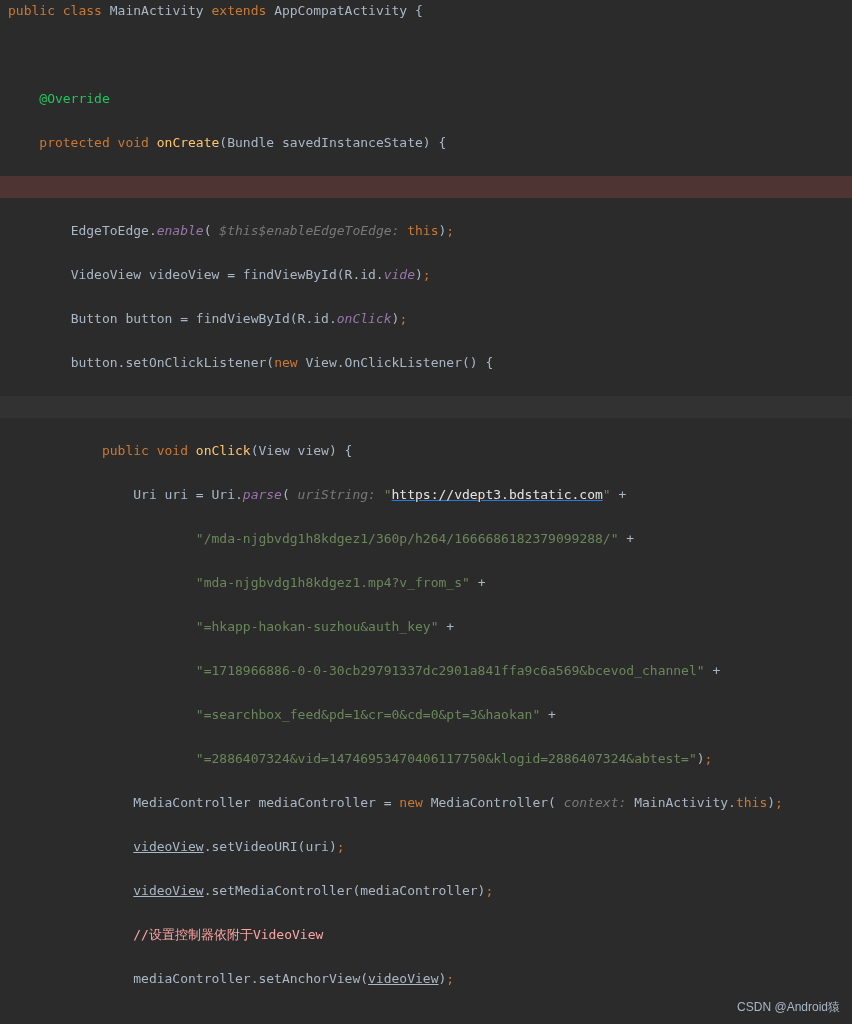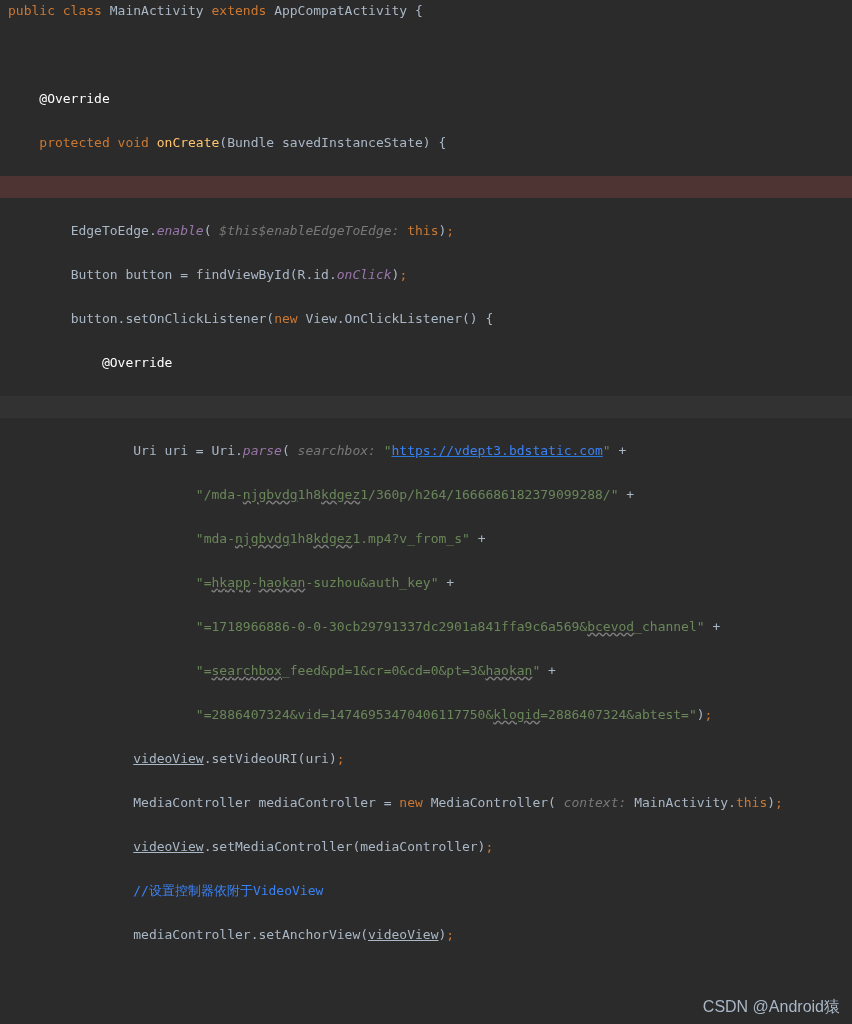--- a/index.html
+++ b/index.html
@@ -2,58 +2,59 @@
 <html><head>
 <meta charset="utf-8">
 <style>
   html,body{margin:0;padding:0;background:#2b2b2b;color:#a9b7c6;font-family:Menlo,Consolas,"DejaVu Sans Mono",monospace;font-size:13px;line-height:22px;overflow:hidden}
   .editor{position:relative;width:852px;height:1024px;background:#2b2b2b}
   pre{margin:0;padding:0 0 0 8px;white-space:pre;font-family:inherit;font-size:inherit;line-height:inherit}
   .kw{color:#cc7832}
   .id{color:#a9b7c6}
   .fn{color:#ffc66d}
   .str{color:#6a8759}
-  .cmt{color:#3b82f6}
-  .ann{color:#ffffff}
+  .cmt{color:#fca5a5}
+  .ann{color:#22c55e}
   .param{color:#787878;font-style:italic}
   .field{color:#9876aa;font-style:italic}
   .underline{text-decoration:underline;text-decoration-style:solid;color:#a9b7c6}
-  .wave{text-decoration:underline;text-decoration-style:wavy;text-decoration-color:#808080}
-  .linkstr{color:#3b82f6;text-decoration:underline;text-decoration-color:#287bde}
+  .wave{text-decoration-style:wavy;text-decoration-color:#808080}
+  .linkstr{color:#e5e5e5;text-decoration:underline;text-decoration-color:#287bde}
   .line{display:block;min-height:22px}
   .bracebanner{position:absolute;pointer-events:none;width:852px;left:0}
   .bracebanner.err{background:#4e3534}
   .bracebanner.sel{background:#323232}
-  .watermark{position:absolute;right:12px;bottom:6px;color:#a9b7c6;font-size:16px;font-family:sans-serif}
+  .watermark{position:absolute;right:12px;bottom:6px;color:#a9b7c6;font-size:12px;font-family:sans-serif}
 </style>
 </head>
 <body>
 
 <div class="editor">
 <div class="bracebanner err" style="top:176px;height:22px"></div>
 <div class="bracebanner sel" style="top:396px;height:22px"></div>
 <pre><span class="line"><span class="kw">public</span> <span class="kw">class</span> <span class="id">MainActivity</span> <span class="kw">extends</span> <span class="id">AppCompatActivity</span><span> {</span></span>
 <span class="line"></span>
 <span class="line">    <span class="ann">@Override</span></span>
 <span class="line">    <span class="kw">protected</span> <span class="kw">void</span> <span class="fn">onCreate</span><span>(</span><span>Bundle savedInstanceState</span><span>) {</span></span>
 <span class="line">        <span class="kw">super</span><span>.onCreate(savedInstanceState)</span><span class="kw">;</span></span>
 <span class="line">        <span>EdgeToEdge.</span><span class="field">enable</span><span>(</span><span class="param"> $this$enableEdgeToEdge: </span><span class="kw">this</span><span>)</span><span class="kw">;</span></span>
+<span class="line">        <span>VideoView videoView = findViewById(</span><span>R.id.</span><span class="field">vide</span><span>)</span><span class="kw">;</span></span>
 <span class="line" style="position:relative;z-index:2">        <span>Button button = findViewById(</span><span>R.id.</span><span class="field">onClick</span><span>)</span><span class="kw">;</span></span>
 <span class="line">        <span>button.setOnClickListener(</span><span class="kw">new</span><span> View.OnClickListener() {</span></span>
 <span class="line">            <span class="ann">@Override</span></span>
 <span class="line">            <span class="kw">public</span> <span class="kw">void</span> <span class="fn">onClick</span><span>(View view) {</span></span>
-<span class="line">                <span>Uri uri = Uri.</span><span class="field">parse</span><span>(</span><span class="param"> searchbox: </span><span class="str">"</span><span class="linkstr">https://vdept3.bdstatic.com</span><span class="str">"</span><span> +</span></span>
+<span class="line">                <span>Uri uri = Uri.</span><span class="field">parse</span><span>(</span><span class="param"> uriString: </span><span class="str">"</span><span class="linkstr">https://vdept3.bdstatic.com</span><span class="str">"</span><span> +</span></span>
 <span class="line">                        <span class="str">"/mda-</span><span class="str wave">njgbvdg</span><span class="str">1h8</span><span class="str wave">kdgez</span><span class="str">1/360p/h264/1666686182379099288/"</span><span> +</span></span>
 <span class="line">                        <span class="str">"mda-</span><span class="str wave">njgbvdg</span><span class="str">1h8</span><span class="str wave">kdgez</span><span class="str">1.mp4?v_from_s"</span><span> +</span></span>
 <span class="line">                        <span class="str">"=</span><span class="str wave">hkapp</span><span class="str">-</span><span class="str wave">haokan</span><span class="str">-suzhou&amp;auth_key"</span><span> +</span></span>
 <span class="line">                        <span class="str">"=1718966886-0-0-30cb29791337dc2901a841ffa9c6a569&amp;</span><span class="str wave">bcevod</span><span class="str">_channel"</span><span> +</span></span>
 <span class="line">                        <span class="str">"=</span><span class="str wave">searchbox</span><span class="str">_feed&amp;pd=1&amp;cr=0&amp;cd=0&amp;pt=3&amp;</span><span class="str wave">haokan</span><span class="str">"</span><span> +</span></span>
 <span class="line" style="position:relative;z-index:2">                        <span class="str">"=2886407324&amp;vid=14746953470406117750&amp;</span><span class="str wave">klogid</span><span class="str">=2886407324&amp;abtest="</span><span>)</span><span class="kw">;</span></span>
+<span class="line">                <span>MediaController mediaController = </span><span class="kw">new</span><span> MediaController(</span><span class="param"> context: </span><span>MainActivity.</span><span class="kw">this</span><span>)</span><span class="kw">;</span></span>
 <span class="line">                <span class="underline">videoView</span><span>.setVideoURI(uri)</span><span class="kw">;</span></span>
-<span class="line">                <span>MediaController mediaController = </span><span class="kw">new</span><span> MediaController(</span><span class="param"> context: </span><span>MainActivity.</span><span class="kw">this</span><span>)</span><span class="kw">;</span></span>
 <span class="line">                <span class="underline">videoView</span><span>.setMediaController(mediaController)</span><span class="kw">;</span></span>
 <span class="line">                <span class="cmt">//设置控制器依附于VideoView</span></span>
 <span class="line">                <span>mediaController.setAnchorView(</span><span class="underline">videoView</span><span>)</span><span class="kw">;</span></span>
 
 
 
 
 
 
 

